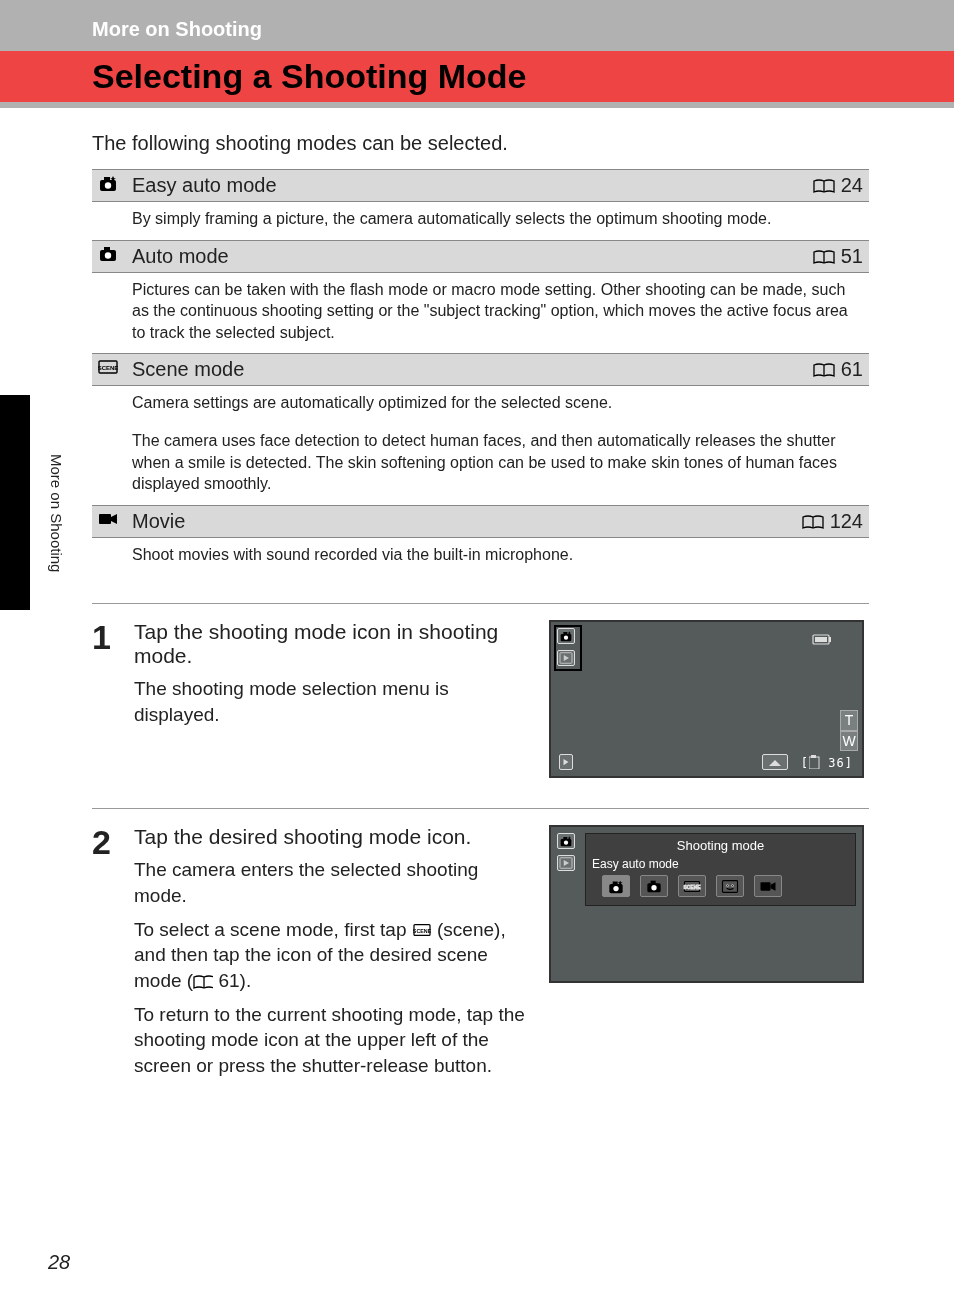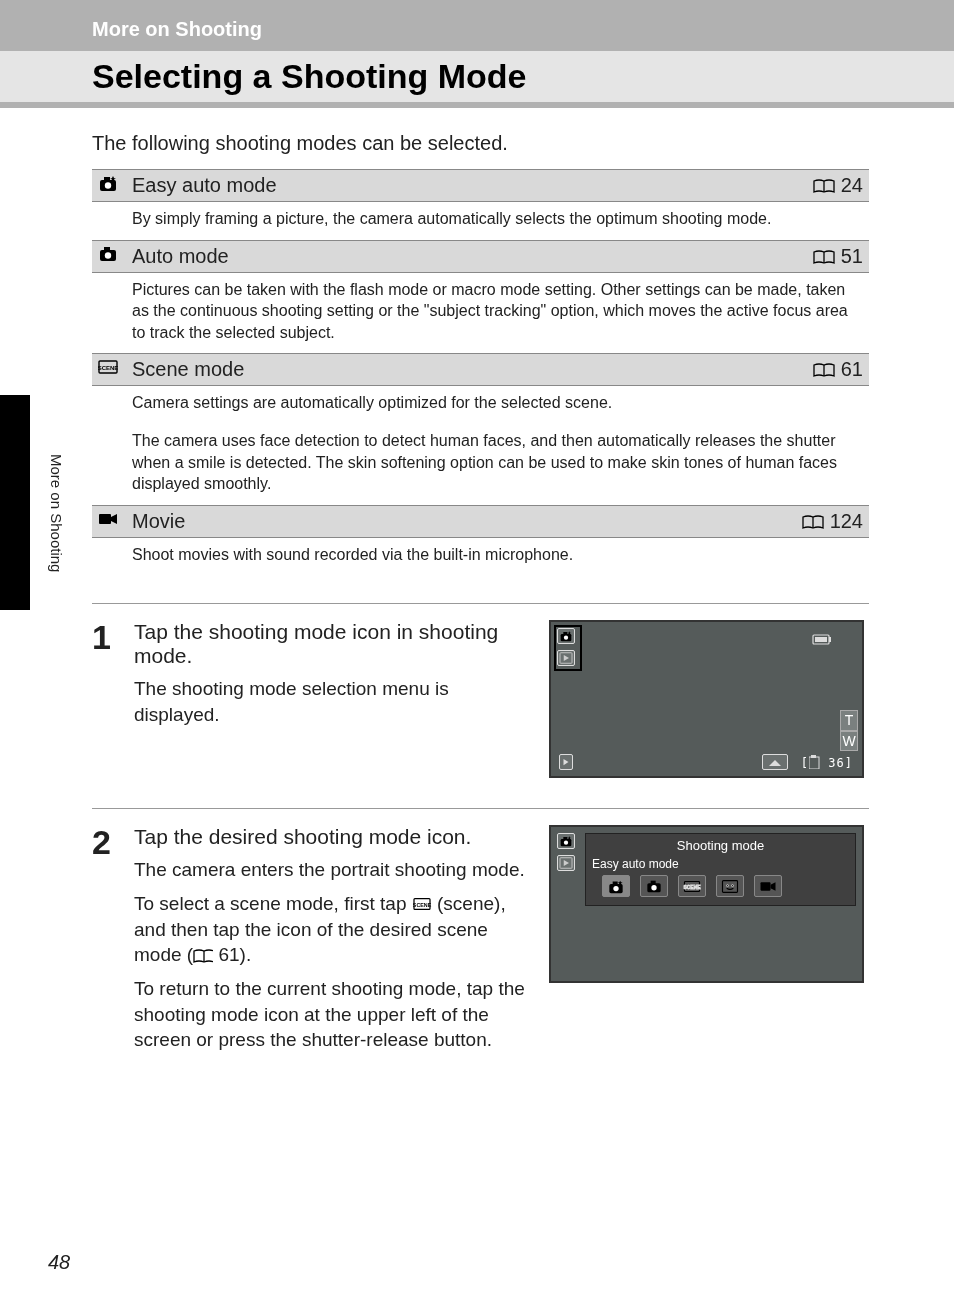--- a/index.html
+++ b/index.html
@@ -18,21 +18,21 @@
   .header-band .section-label {
     font-weight: bold;
     color: #fff;
     font-size: 20px;
     padding: 0 0 6px 92px;
   }
   .header-band .page-title {
     font-weight: 800;
     font-size: 34px;
     color: #000;
-    background: #e5e5e5;
+    background: #ef4444;
     padding: 6px 0 6px 92px;
     margin-right: 0;
   }
   
   .title-wrap { background:#fff; margin-top:4px; }
   .content {
     padding: 14px 85px 0 92px;
   }
   .intro { font-size: 20px; margin: 10px 0 14px 0; }
 
@@ -205,21 +205,21 @@
       <td class="icon-cell"><span><svg width="20" height="18">
                 <use href="#ic-camera"></use>
               </svg></span></td>
       <td class="mode-name"><span>Auto mode</span></td>
       <td class="page-ref"><span class="book-icon"><svg width="22" height="15">
                 <use href="#ic-book"></use>
               </svg></span> <span>51</span></td>
     </tr>
     <tr class="row-desc">
           <td></td>
-          <td colspan="2">Pictures can be taken with the flash mode or macro mode setting. Other settings can be made, taken as the continuous shooting setting or the "subject tracking" option, which moves the active focus area to track the selected subject.</td>
+          <td colspan="2">Pictures can be taken with the flash mode or macro mode setting. Other shooting can be made, such as the continuous shooting setting or the "subject tracking" option, which moves the active focus area to track the selected subject.</td>
         </tr>
 
     <tr class="row-head">
       <td class="icon-cell"><span><svg width="20" height="18">
                 <use href="#ic-scene"></use>
               </svg></span></td>
       <td class="mode-name"><span>Scene mode</span></td>
       <td class="page-ref"><span class="book-icon"><svg width="22" height="15">
                 <use href="#ic-book"></use>
               </svg></span> <span>61</span></td>
@@ -300,21 +300,21 @@
               </svg>&nbsp;<span>36</span>]</span>
         </div>
       </div>
     </div>
   </div>
 
   <div class="step">
     <div class="step-num">2</div>
     <div class="step-body">
       <div class="step-title">Tap the desired shooting mode icon.</div>
-      <p class="step-text">The camera enters the portrait shooting mode.</p>
+      <p class="step-text">The camera enters the selected shooting mode.</p>
       <p class="step-text">To select a scene mode, first tap <span><svg class="inline-icon" width="20" height="16" viewBox="0 0 20 18">
               <use href="#ic-scene"></use>
             </svg></span> (scene), and then tap the icon of the desired scene mode (<span><svg class="inline-icon" width="20" height="14">
               <use href="#ic-book"></use>
             </svg></span> <span>61</span>).</p>
       <p class="step-text">To return to the current shooting mode, tap the shooting mode icon at the upper left of the screen or press the shutter-release button.</p>
     </div>
     <div class="screen-wrap">
       <div class="screen">
         <div class="scr2-left">
@@ -358,13 +358,13 @@
                   <use href="#ic-movie" fill="#ddd"></use>
                 </svg>
               </span>
           </div>
         </div>
       </div>
     </div>
   </div>
 </div>
 
-<div class="page-num">48</div>
+<div class="page-num">28</div>
 
 </body></html>

